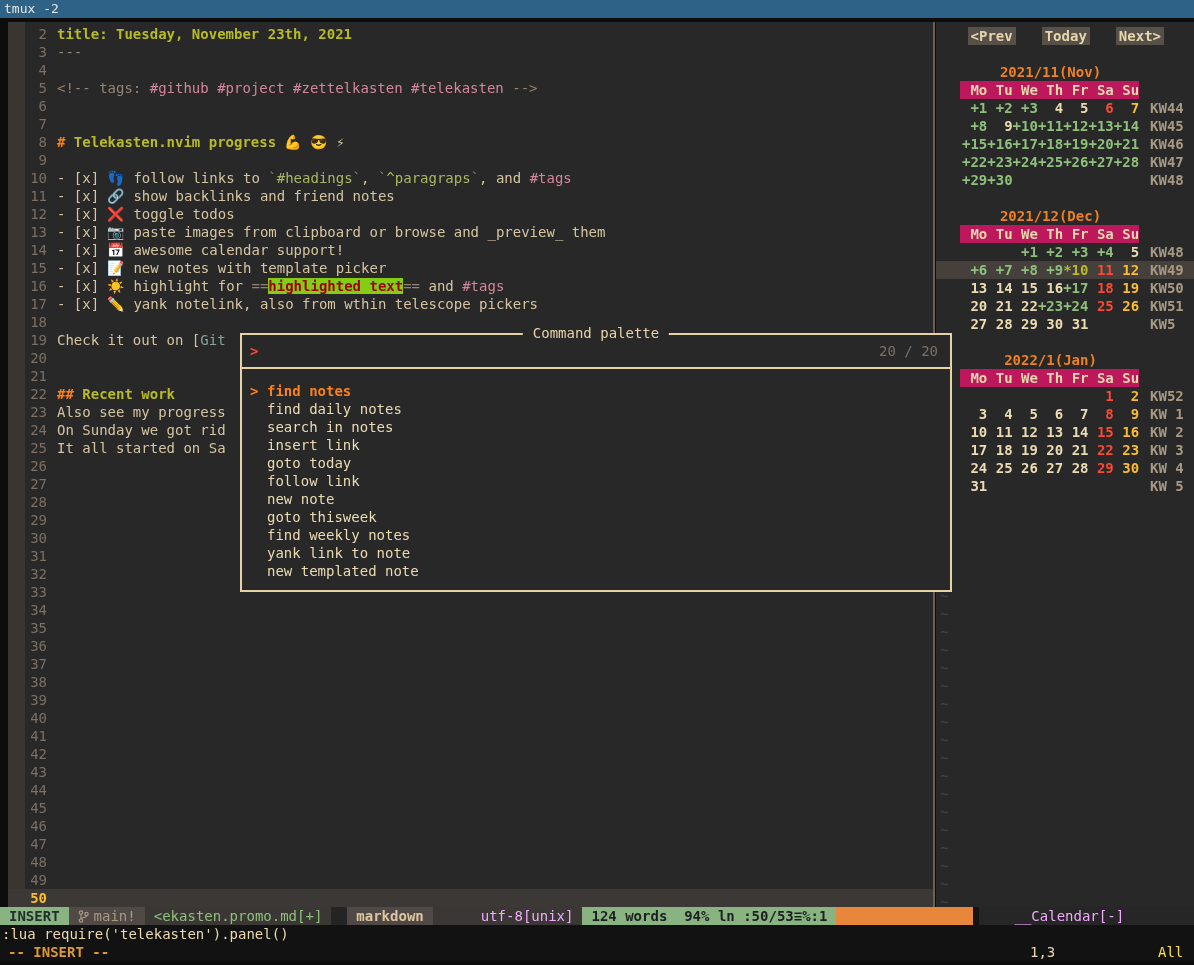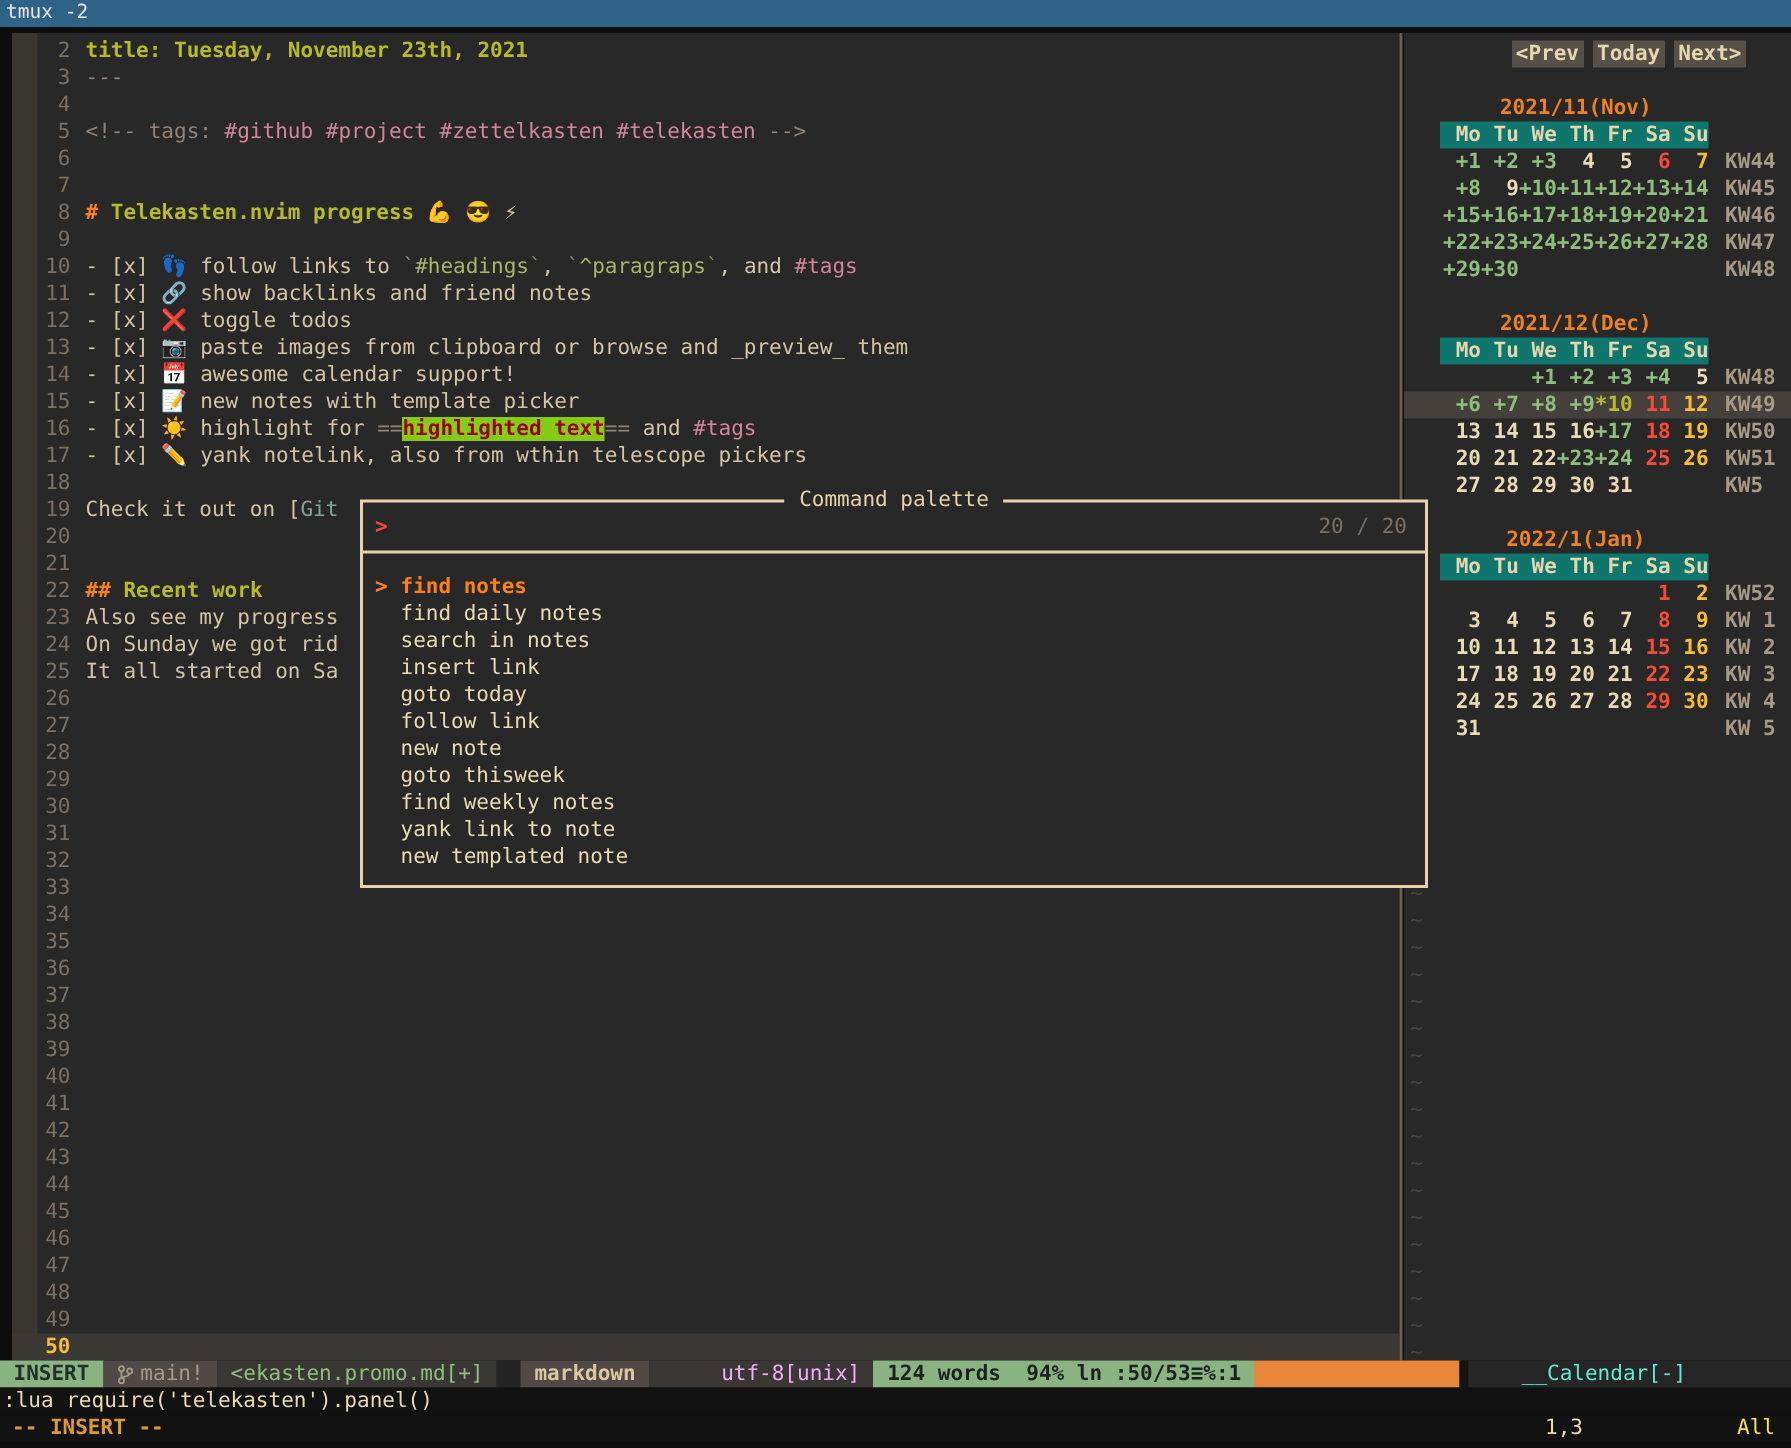--- a/index.html
+++ b/index.html
@@ -25,26 +25,26 @@
   .s-c{color:#a9b665;}
   .s-l{color:#83a598;}
   .s-h{background:#84cc16;color:#9d0006;font-weight:bold;}
   .s-e{font-weight:normal;}
   
   .vsep{position:absolute;left:933px;top:22px;width:2px;height:885px;background:#6a6054;}
   .calscroll{position:absolute;left:938px;top:25px;width:19px;height:305px;background:#3a3734;}
   
   .calendar{position:absolute;left:936px;top:22px;width:258px;height:885px;background:#282828;
             font-weight:bold;overflow:hidden;}
-  .cal-nav{margin-top:5px;height:18px;display:flex;justify-content:flex-end;gap:6px;padding-right:30px;margin-left:23px;}
+  .cal-nav{margin-top:5px;height:18px;display:flex;justify-content:flex-end;gap:26px;padding-right:30px;margin-left:23px;}
   .chip{background:#565049;color:#e7d7ad;padding:0 3px;height:18px;}
   .cal-title{margin-top:18px;height:18px;margin-left:26px;width:177px;text-align:center;color:#ee8122;}
   .cal-row{height:18px;display:flex;align-items:center;padding-left:26px;box-sizing:border-box;}
   .cal-row.hl{background:#45403c;}
-  .hdr-cells{display:flex;background:#0f766e;margin-left:-2px;padding-left:2px;}
+  .hdr-cells{display:flex;background:#be185d;margin-left:-2px;padding-left:2px;}
   .cell{width:25.3px;text-align:right;white-space:pre;}
   .dow{color:#e7d7ad;}
   .c-day{color:#ebdbb2;}
   .c-sat{color:#fb4934;}
   .c-sun{color:#fabd2f;}
   .c-note{color:#8ec07c;}
   .c-today{color:#b8bb26;}
   .kw{color:#a89984;margin-left:11px;white-space:pre;}
   .tilde{position:absolute;left:4px;color:#4a443f;font-weight:normal;}
   
@@ -65,21 +65,21 @@
   .seg{height:18px;line-height:18px;white-space:pre;padding:0 9px;box-sizing:border-box;}
   .seg-mode{background:#89b482;color:#20302a;font-weight:bold;}
   .seg-branch{background:#504945;color:#a89984;display:flex;align-items:center;gap:5px;}
   .seg-file{background:#3a3735;color:#8ec07c;}
   .seg-fill{flex:0 0 16px;background:#242424;padding:0;}
   .seg-ft{background:#504945;color:#ddc7a1;font-weight:bold;}
   .seg-enc{background:#3a3735;color:#f0abfc;padding-left:48px;}
   .seg-words{background:#89b482;color:#1d2021;font-weight:bold;}
   .seg-buf{background:#e8863c;color:#26211c;font-weight:bold;}
   .seg-gap{flex:0 0 6px;background:#141414;padding:0;}
-  .seg-calstatus{flex:1;background:#262626;color:#5eead4;padding-left:36px;}
+  .seg-calstatus{flex:1;background:#262626;color:#f0abfc;padding-left:36px;}
   
   .cmdline{position:absolute;left:0;top:925px;width:100%;height:18px;color:#ebdbb2;padding-left:2px;
            box-sizing:border-box;white-space:pre;background:#121212;}
   .modeline{position:absolute;left:0;top:943px;width:100%;height:18px;background:#121212;}
   .modemsg{position:absolute;left:8px;color:#dd9a33;font-weight:bold;white-space:pre;}
   .ruler{position:absolute;left:1030px;color:#ebdbb2;}
   .scrollpos{position:absolute;left:1158px;color:#fde047;}
 </style>
 </head>
 <body>

